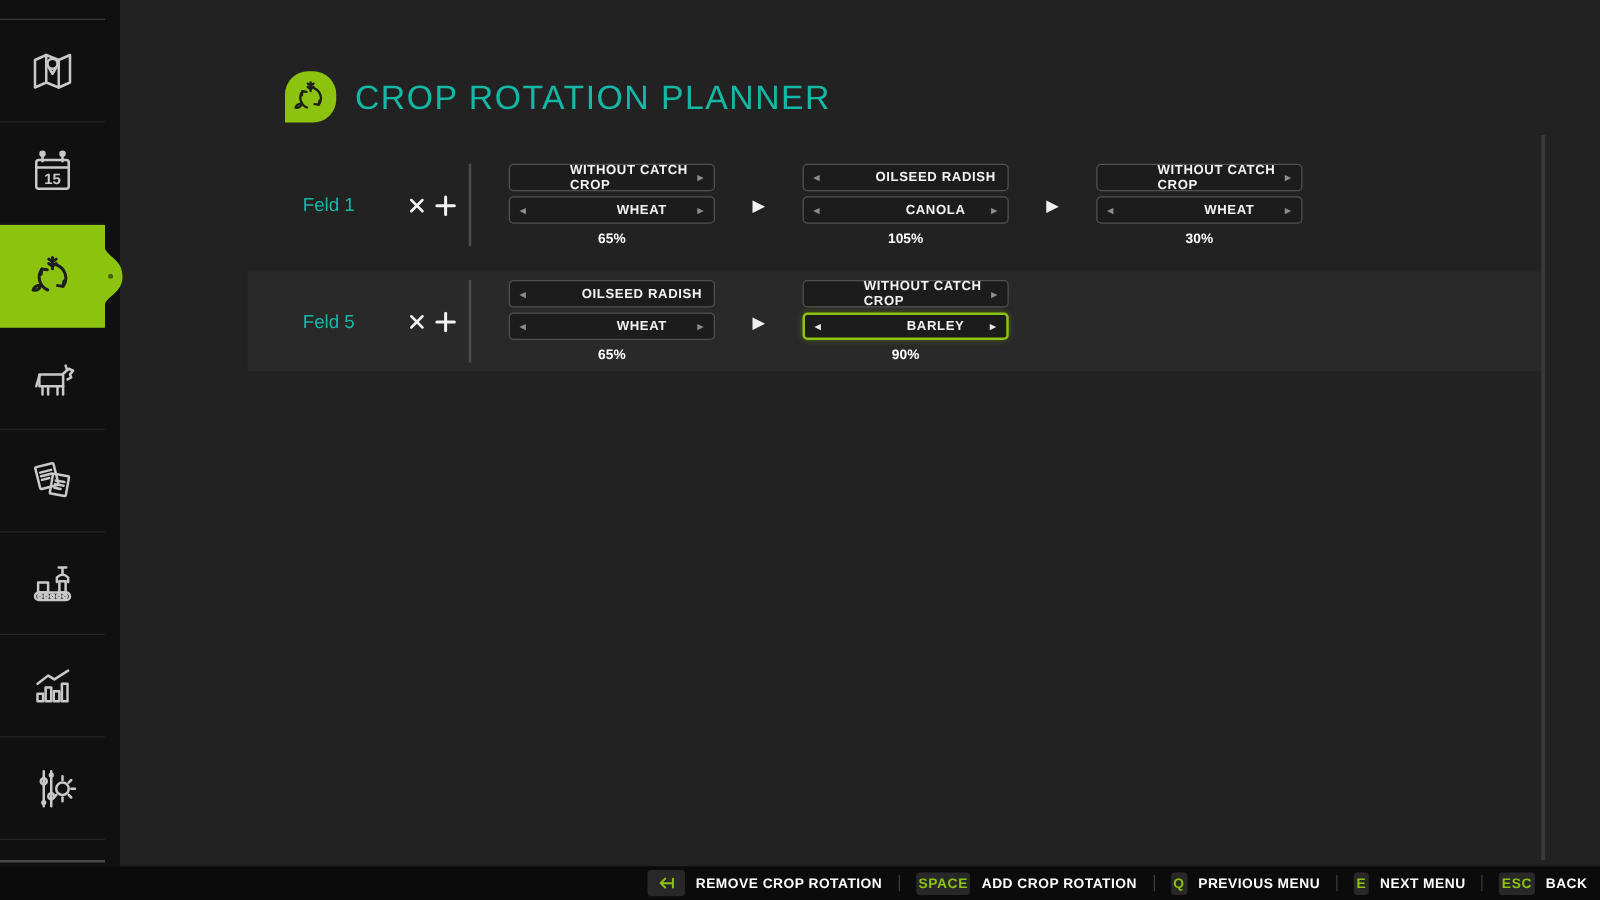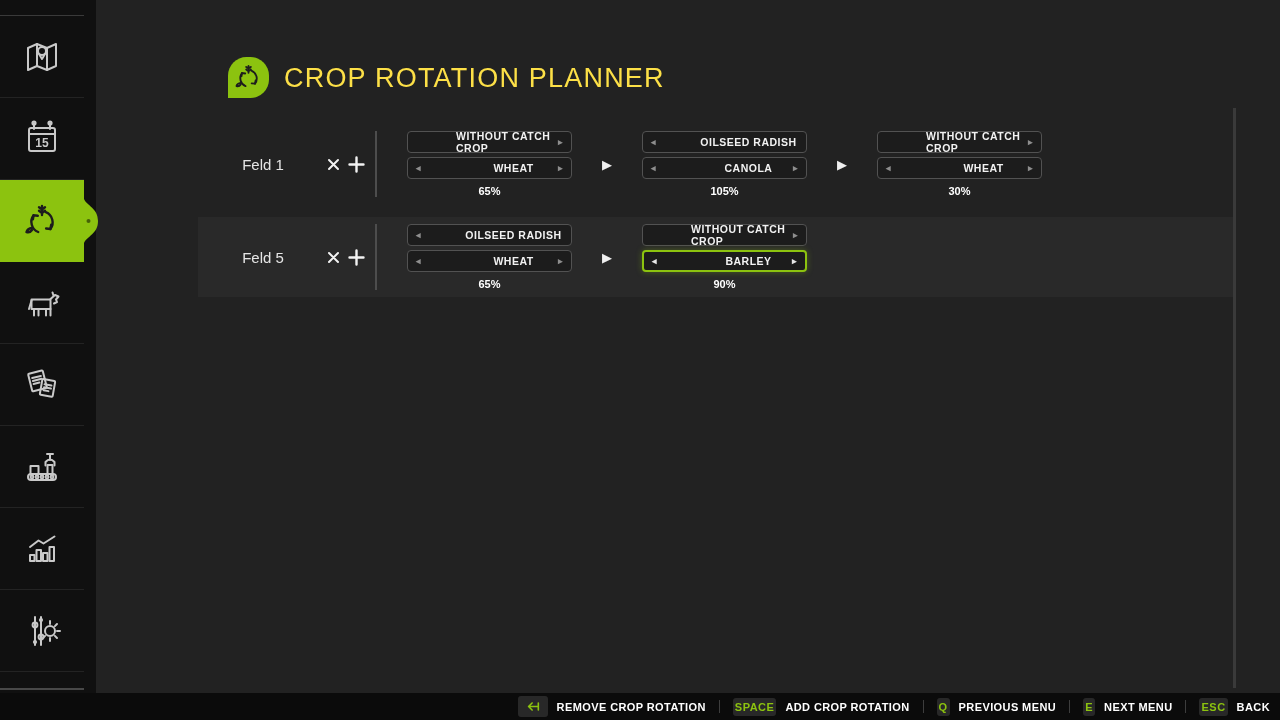--- a/index.html
+++ b/index.html
@@ -16,28 +16,28 @@
   .side-item.selected{background:var(--accent);border-bottom-color:var(--accent);}
   .side-bottomline{position:absolute;top:688px;left:0;width:84px;height:2px;background:#484848;}
   .side-bump{position:absolute;left:84px;top:199px;}
   .icon-line{stroke:#c9c9c9;stroke-width:2;fill:none;stroke-linecap:round;stroke-linejoin:round;}
   .icon-dark{stroke:#1d1d1d;stroke-width:2.4;fill:none;stroke-linecap:round;stroke-linejoin:round;}
   .cal-num{font-family:"Liberation Sans",sans-serif;font-weight:bold;font-size:12px;fill:#c9c9c9;}
 
   
   .hdr-icon{position:absolute;left:228px;top:57px;width:41px;height:41px;background:var(--accent);
             border-radius:45% 45% 45% 0;display:flex;align-items:center;justify-content:center;}
-  .hdr-title{position:absolute;left:284px;top:63px;font-size:27px;color:#fde047;letter-spacing:1.2px;}
+  .hdr-title{position:absolute;left:284px;top:63px;font-size:27px;color:#14b8a6;letter-spacing:1.2px;}
 
   
   .crop-row{position:absolute;left:198px;width:1035px;height:80px;display:flex;align-items:center;}
   .crop-row.r0{top:124px;}
   .crop-row.r1{top:217px;}
   .crop-row.highlighted{background:#292929;}
-  .row-label{width:90px;margin-left:20px;text-align:center;font-size:15px;color:#e5e5e5;}
+  .row-label{width:90px;margin-left:20px;text-align:center;font-size:15px;color:#14b8a6;}
   .row-btn{display:flex;align-items:center;justify-content:center;width:22px;height:22px;cursor:pointer;}
   .btn-x{margin-left:14px;}
   .btn-plus{margin-left:1px;}
   .row-divider{width:2px;height:66px;background:#4d4d4d;margin-left:8px;}
   .steps{display:flex;align-items:center;margin-left:30px;}
   .step{width:165px;display:flex;flex-direction:column;align-items:center;}
   .selector{position:relative;width:165px;height:22px;box-sizing:border-box;border:1px solid #525252;
             border-radius:4px;background:#1c1c1c;display:flex;align-items:center;justify-content:center;
             color:#f2f2f2;font-size:10.5px;font-weight:bold;letter-spacing:.5px;cursor:pointer;padding-left:48px;}
   .selector.crop-sel{margin-top:4px;}

